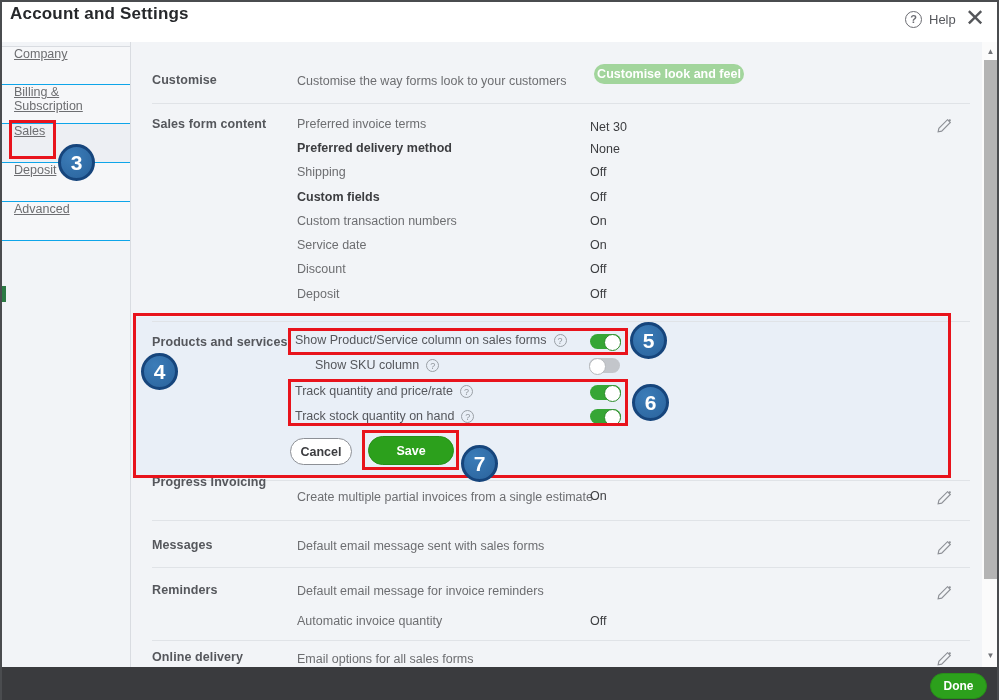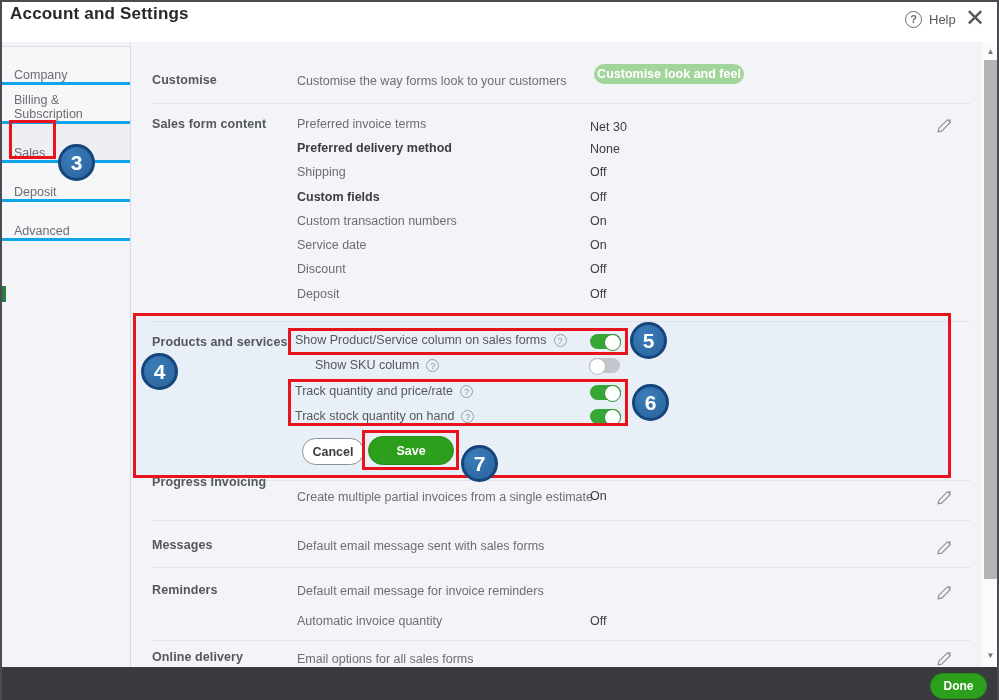--- a/index.html
+++ b/index.html
@@ -12,22 +12,22 @@
   
   .hdr { position:absolute; left:0; top:0; width:100%; height:40px; background:#ffffff; }
   .title { position:absolute; left:8px; top:2px; font-size:17px; font-weight:bold; color:#26282b; letter-spacing:.2px; }
   .help-wrap { position:absolute; left:903px; top:9px; display:flex; align-items:center; gap:7px; cursor:pointer; }
   .qcircle { width:17px; height:17px; border:1.4px solid #6b6c72; border-radius:50%; color:#6b6c72;
              font-size:11px; line-height:14px; text-align:center; font-weight:bold; }
   .help-txt { font-size:13px; color:#55575c; }
   .close-x { position:absolute; left:963px; top:2px; font-size:24px; color:#54565a; cursor:pointer; font-weight:normal; }
   
   .sidebar { position:absolute; left:0; top:44px; width:128px; background:#f6f7f9; }
-  .side-item { height:39px; border-bottom:3px solid #0ea5e9; display:flex; align-items:flex-end;
-               padding-left:12px; font-size:12.5px; color:#6d6e71; cursor:pointer; }
+  .side-item { height:39px; border-bottom:1px solid #0ea5e9; display:flex; align-items:flex-start;
+               padding-left:12px; font-size:12.5px; color:#6d6e71; cursor:pointer;text-decoration:underline; }
   .side-item:first-child { border-top:1px solid #d9dce1; }
   .side-item.active { background:#edeff3; }
   .vline { position:absolute; left:128px; top:40px; width:1px; height:625px; background:#d9dce1; }
   
   .sec-label { position:absolute; left:150px; font-size:12.5px; color:#55575c; font-weight:bold; letter-spacing:.1px; }
   .c-label  { position:absolute; left:295px; font-size:12.5px; color:#6d6e71; }
   .c-label.bold { color:#3c3d40; font-weight:bold; }
   .c-value  { position:absolute; left:588px; font-size:12.5px; color:#3c3d40; }
   .divider  { position:absolute; left:150px; width:818px; height:1px; background:#e0e3e7; }
   .pencil   { position:absolute; width:15px; height:15px; cursor:pointer; }
@@ -37,21 +37,21 @@
   
   .tint { position:absolute; left:134px; top:315px; width:812px; height:158px; background:rgba(213,229,249,0.30); }
   .tgl-label { position:absolute; font-size:12.5px; color:#55575c; display:flex; align-items:center; }
   .qicon { display:inline-block; width:13px; height:13px; border:1px solid #9aa0a6; border-radius:50%;
            color:#8f959b; font-size:9px; line-height:12px; text-align:center; margin-left:7px; cursor:pointer; }
   .toggle { position:absolute; width:31px; height:15px; border-radius:9px; background:#c3c6cb; cursor:pointer; }
   .toggle::after { content:''; position:absolute; top:0px; left:0px; width:15px; height:15px;
                    background:#ffffff; border:1px solid #b6b9bd; border-radius:50%; }
   .toggle.on { background:#36a635; }
   .toggle.on::after { left:auto; right:0px; border-color:#2d8c2b; }
-  .btn-cancel { position:absolute; left:300px; top:436px; width:62px; height:27px; border-radius:14px;
+  .btn-cancel { position:absolute; left:288px; top:436px; width:62px; height:27px; border-radius:14px;
                 background:#ffffff; border:1px solid #8d9096; color:#3c3d40; font-size:12.5px; font-weight:bold;
                 cursor:pointer; font-family:"Liberation Sans", sans-serif; }
   .btn-save { position:absolute; left:366px; top:434px; width:86px; height:29px; border-radius:15px;
               background:#2ca01c; border:1px solid #278f18; color:#ffffff; font-size:12.5px; font-weight:bold;
               cursor:pointer; font-family:"Liberation Sans", sans-serif; }
   
   .footer { position:absolute; left:0; top:665px; width:999px; height:35px; background:#3a3b3e; }
   .btn-done { position:absolute; left:928px; top:671px; width:57px; height:26px; border-radius:13px;
               background:#2ca01c; border:1px solid #278f18; color:#ffffff; font-size:12px; font-weight:bold;
               cursor:pointer; font-family:Liberation Sans, sans-serif; }

